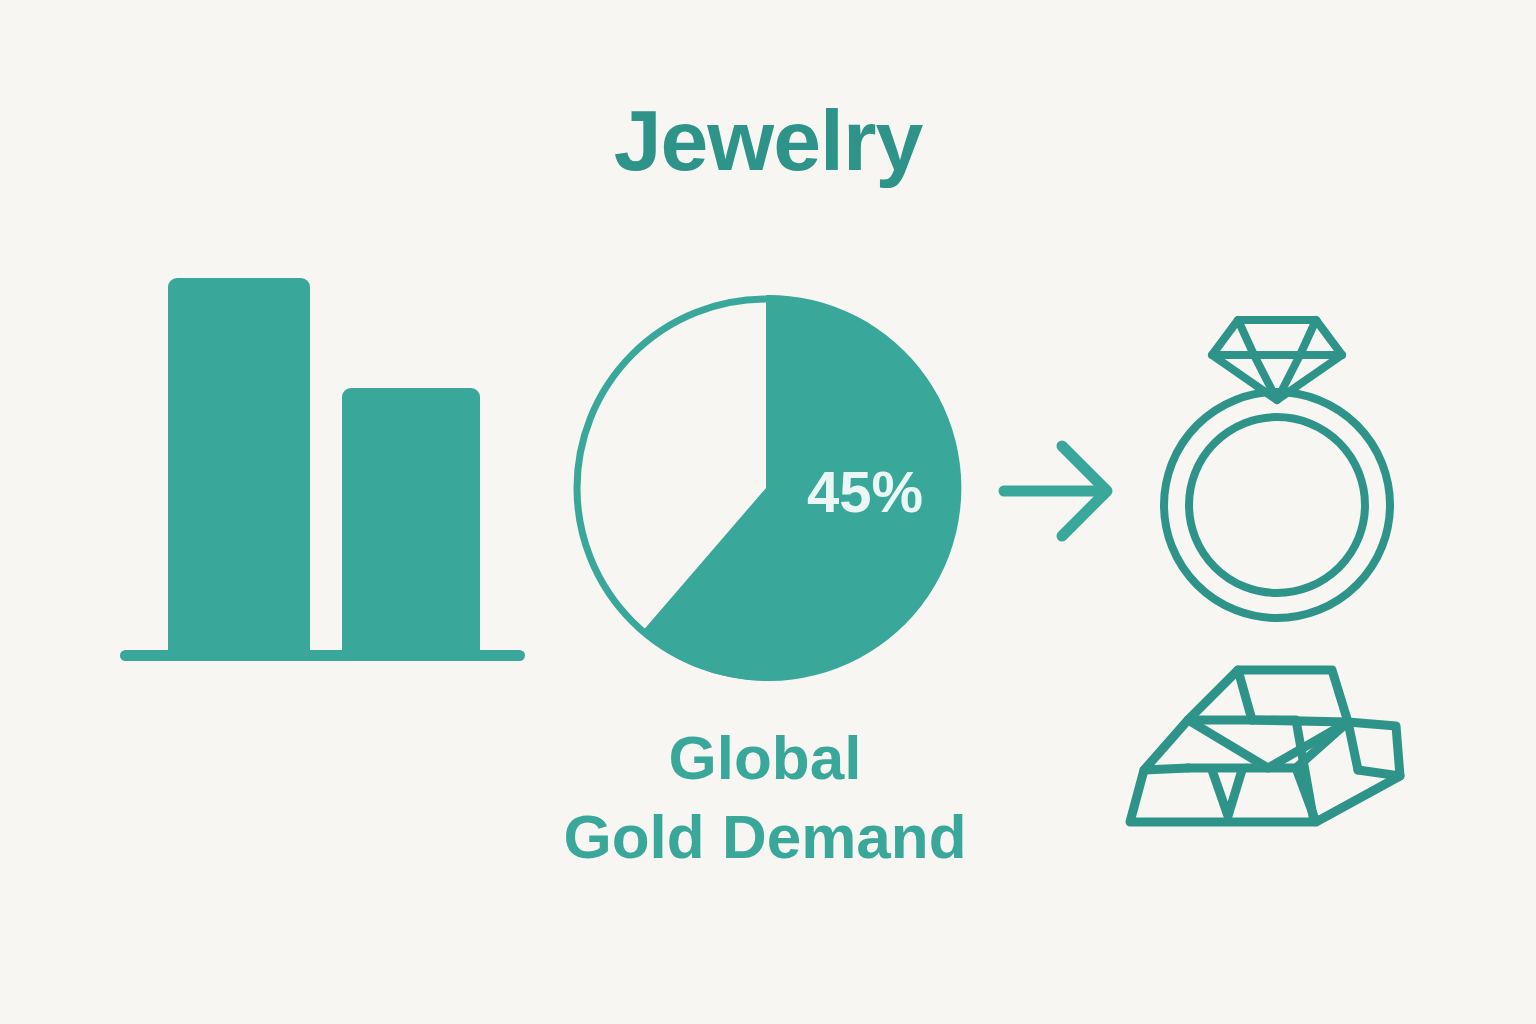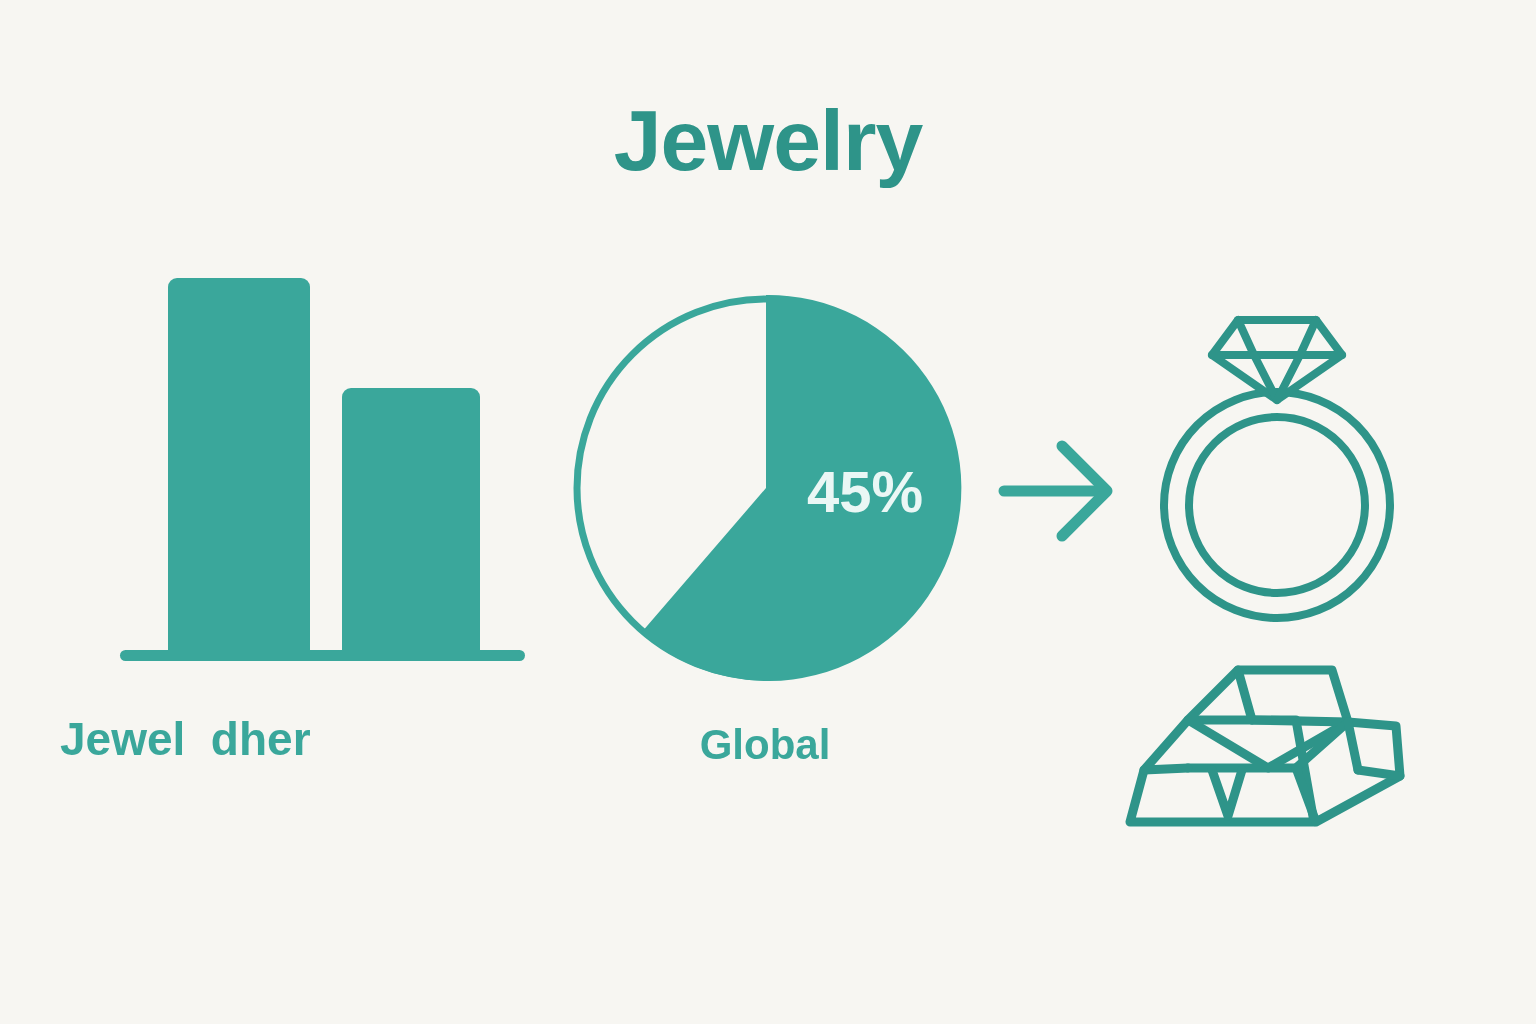--- a/index.html
+++ b/index.html
@@ -80,21 +80,21 @@
     top: 292px;
     width: 392px;
     height: 392px;
   }
   #pie-caption {
     position: absolute;
     left: 480px;
     top: 718px;
     width: 570px;
     text-align: center;
-    font-size: 42px;
+    font-size: 62px;
     font-weight: 600;
     color: #3aa79b;
     line-height: 1.28;
   }
   .pie-caption-line { display: block; white-space: pre; }
   #pie-percent-label {
     position: absolute;
     left: 765px;
     top: 458px;
     width: 200px;
@@ -136,31 +136,31 @@
 
 <div id="canvas">
 
   <div id="title">Jewelry</div>
 
   <div id="bar-chart">
     <div class="bar" id="bar-1"></div>
     <div class="bar" id="bar-2"></div>
     <div id="bar-baseline"></div>
   </div>
-  <div id="bar-caption">Jewel  dher</div>
 
   <div id="pie-chart">
     <svg width="392" height="392" viewBox="0 0 392 392">
       <circle cx="196" cy="196" r="189" fill="#f7f6f2" stroke="#3aa79b" stroke-width="7"></circle>
       <path d="M 196 196 L 196 3 A 193 193 0 1 1 71 341 Z" fill="#3aa79b"></path>
     </svg>
   </div>
   <div id="pie-percent-label">45%</div>
   <div id="pie-caption">
     <span class="pie-caption-line">Global</span>
+    <span class="pie-caption-line">Gold Demand</span>
   </div>
 
   <div id="arrow">
     <svg width="140" height="145" viewBox="0 0 140 145" fill="none" stroke="#3aa79b" stroke-width="11" stroke-linecap="round" stroke-linejoin="round">
       <line x1="14" y1="71" x2="112" y2="71"></line>
       <polyline points="72,26 117,71 72,116"></polyline>
     </svg>
   </div>
 
   <div id="ring-icon">

